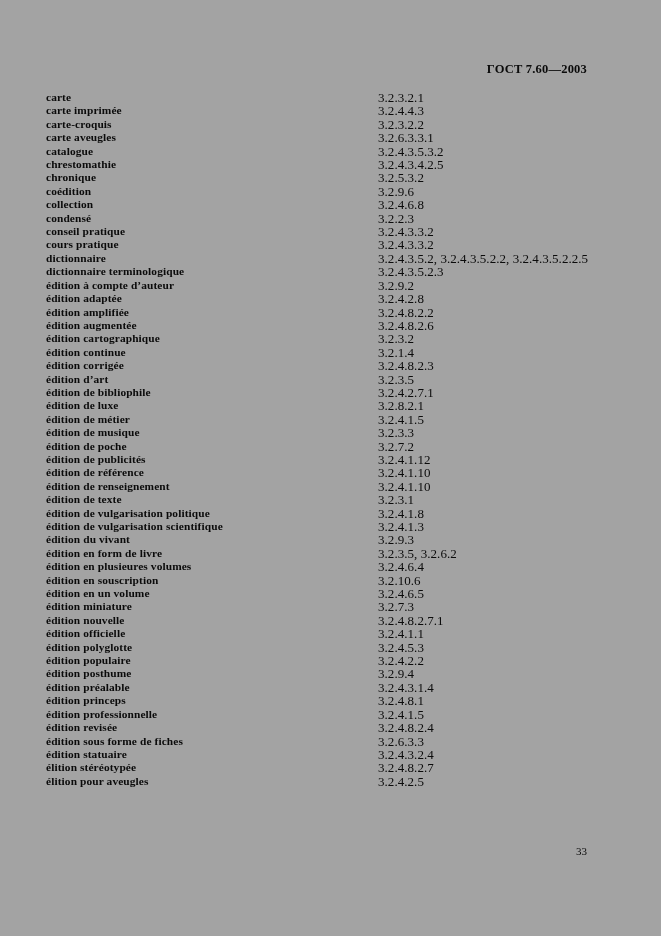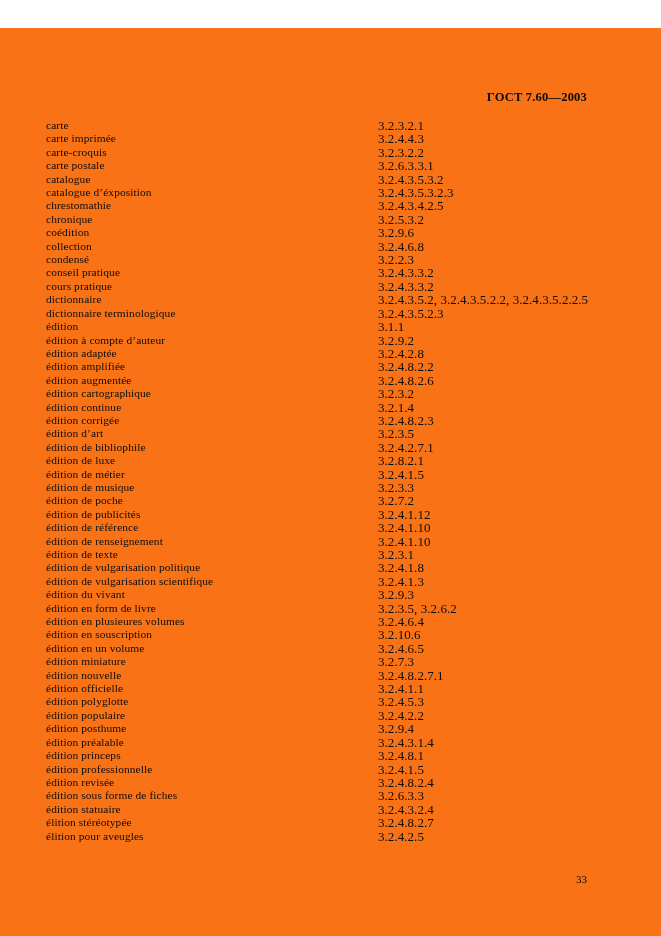--- a/index.html
+++ b/index.html
@@ -13,22 +13,21 @@
     height: 936px;
     position: relative;
     font-family: "Liberation Serif", "DejaVu Serif", serif;
     color: #0b0b0b;
     overflow: hidden;
   }
 
   .page {
     position: absolute;
     inset: 0;
-    background: #f97316;
-    margin-top: 28px;
+    background: #a3a3a3;
   }
 
   
   .running-head {
     position: absolute;
     top: 62px;
     right: 74px;
     font-size: 12.5px;
     font-weight: bold;
     letter-spacing: 0.2px;
@@ -49,21 +48,21 @@
     height: 13.42px;
     line-height: 13.42px;
     white-space: nowrap;
   }
 
   .term {
     position: absolute;
     left: 0;
     top: 0;
     font-size: 11.4px;
-    font-weight: normal;
+    font-weight: bold;
     letter-spacing: 0.1px;
   }
 
   .refs {
     position: absolute;
     left: 332px;
     top: 0;
     font-size: 13px;
     font-weight: normal;
     letter-spacing: 0.05px;
@@ -92,32 +91,28 @@
       </div>
       <div class="index-row">
         <span class="term">carte imprimée</span>
         <span class="refs">3.2.4.4.3</span>
       </div>
       <div class="index-row">
         <span class="term">carte-croquis</span>
         <span class="refs">3.2.3.2.2</span>
       </div>
       <div class="index-row">
-        <span class="term">carte postale</span>
+        <span class="term">carte aveugles</span>
         <span class="refs">3.2.6.3.3.1</span>
       </div>
       <div class="index-row">
         <span class="term">catalogue</span>
         <span class="refs">3.2.4.3.5.3.2</span>
       </div>
       <div class="index-row">
-        <span class="term">catalogue d’éxposition</span>
-        <span class="refs">3.2.4.3.5.3.2.3</span>
-      </div>
-      <div class="index-row">
         <span class="term">chrestomathie</span>
         <span class="refs">3.2.4.3.4.2.5</span>
       </div>
       <div class="index-row">
         <span class="term">chronique</span>
         <span class="refs">3.2.5.3.2</span>
       </div>
       <div class="index-row">
         <span class="term">coédition</span>
         <span class="refs">3.2.9.6</span>
@@ -140,24 +135,20 @@
       </div>
       <div class="index-row">
         <span class="term">dictionnaire</span>
         <span class="refs">3.2.4.3.5.2, 3.2.4.3.5.2.2, 3.2.4.3.5.2.2.5</span>
       </div>
       <div class="index-row">
         <span class="term">dictionnaire terminologique</span>
         <span class="refs">3.2.4.3.5.2.3</span>
       </div>
       <div class="index-row">
-        <span class="term">édition</span>
-        <span class="refs">3.1.1</span>
-      </div>
-      <div class="index-row">
         <span class="term">édition à compte d’auteur</span>
         <span class="refs">3.2.9.2</span>
       </div>
       <div class="index-row">
         <span class="term">édition adaptée</span>
         <span class="refs">3.2.4.2.8</span>
       </div>
       <div class="index-row">
         <span class="term">édition amplifiée</span>
         <span class="refs">3.2.4.8.2.2</span>

